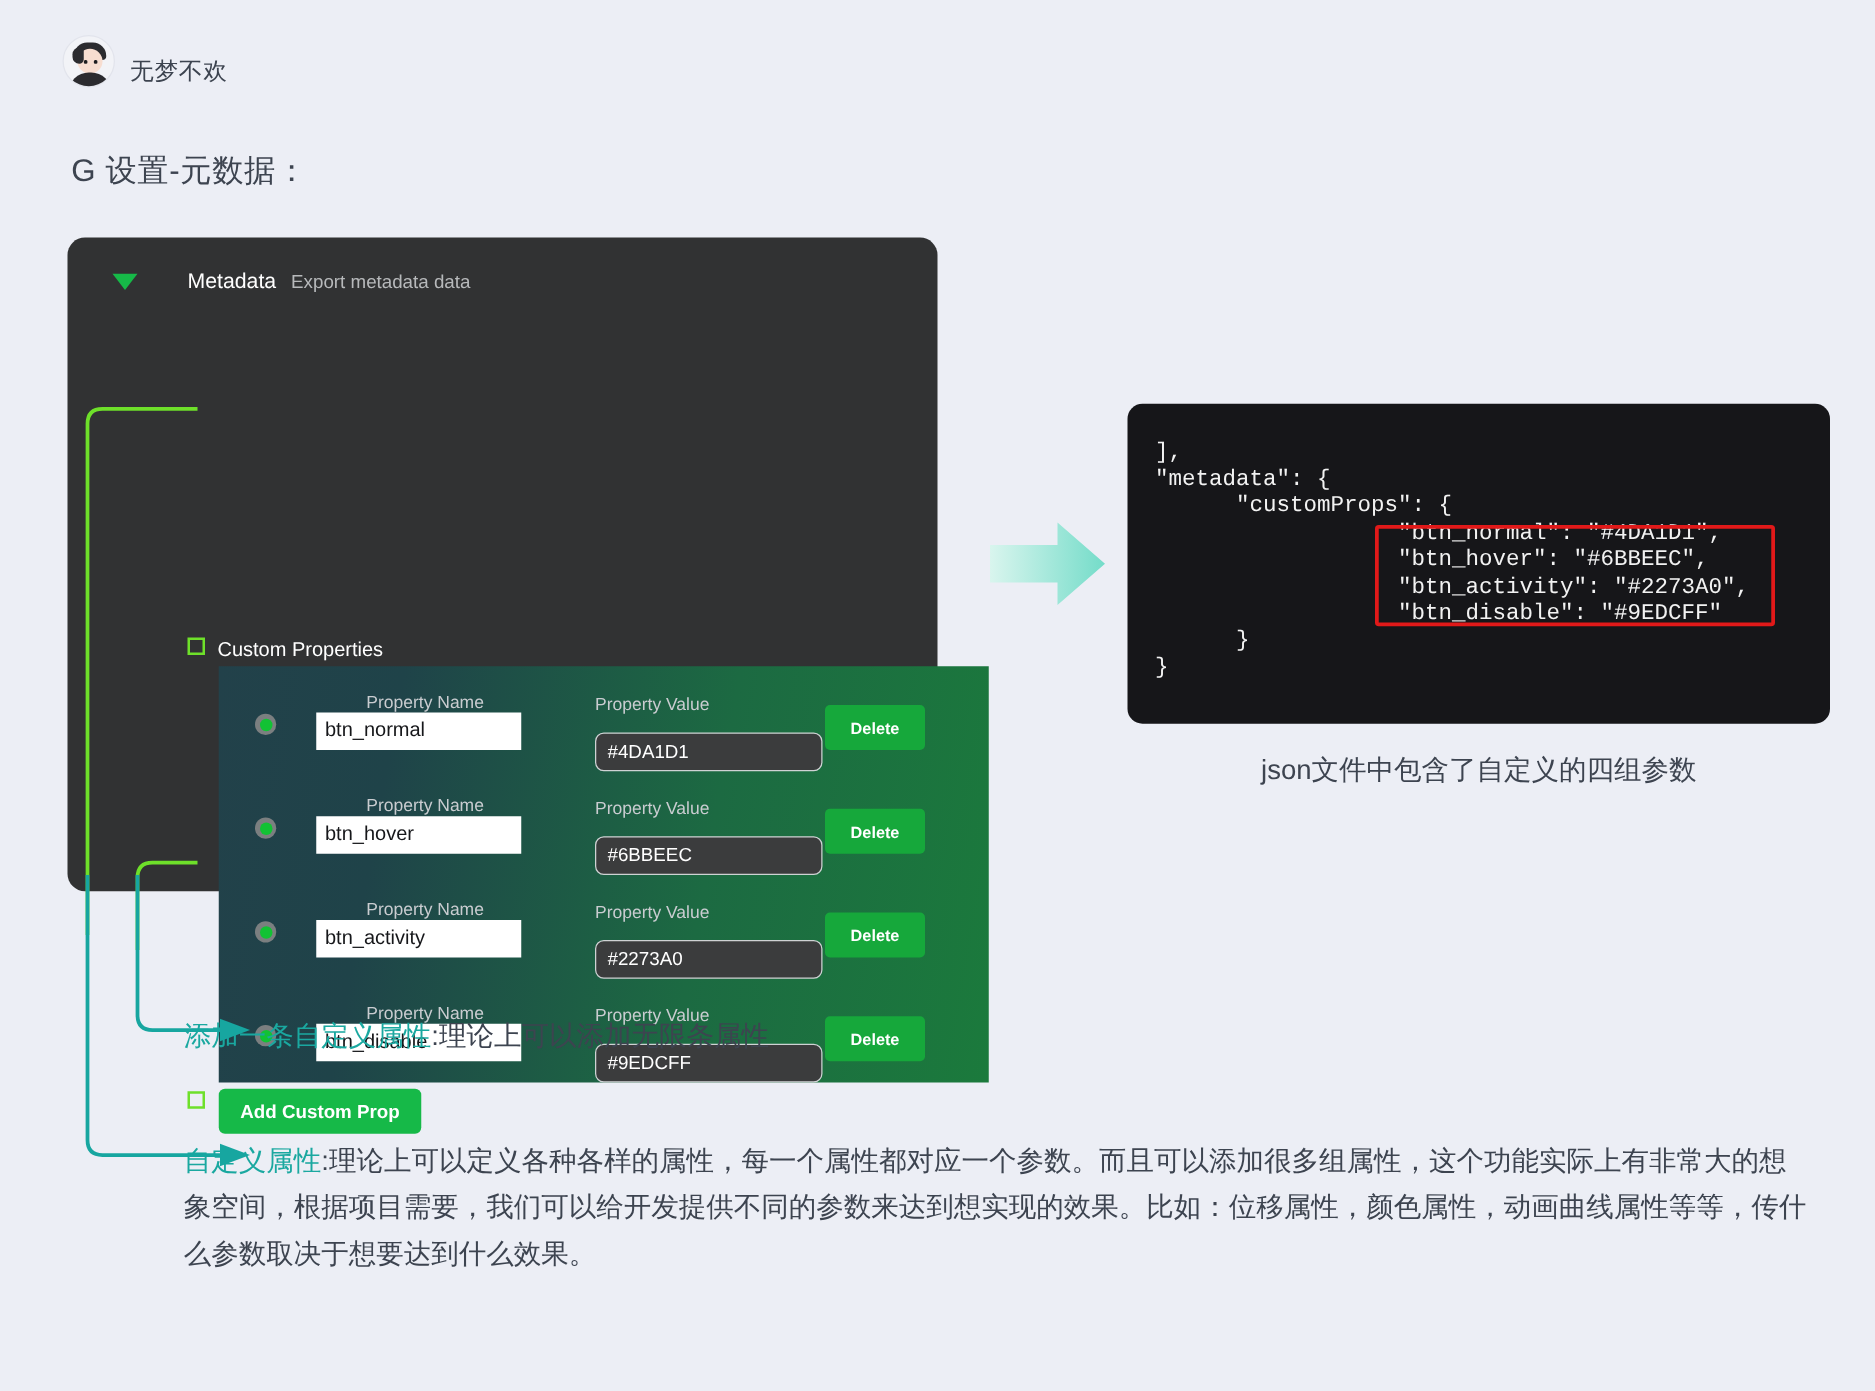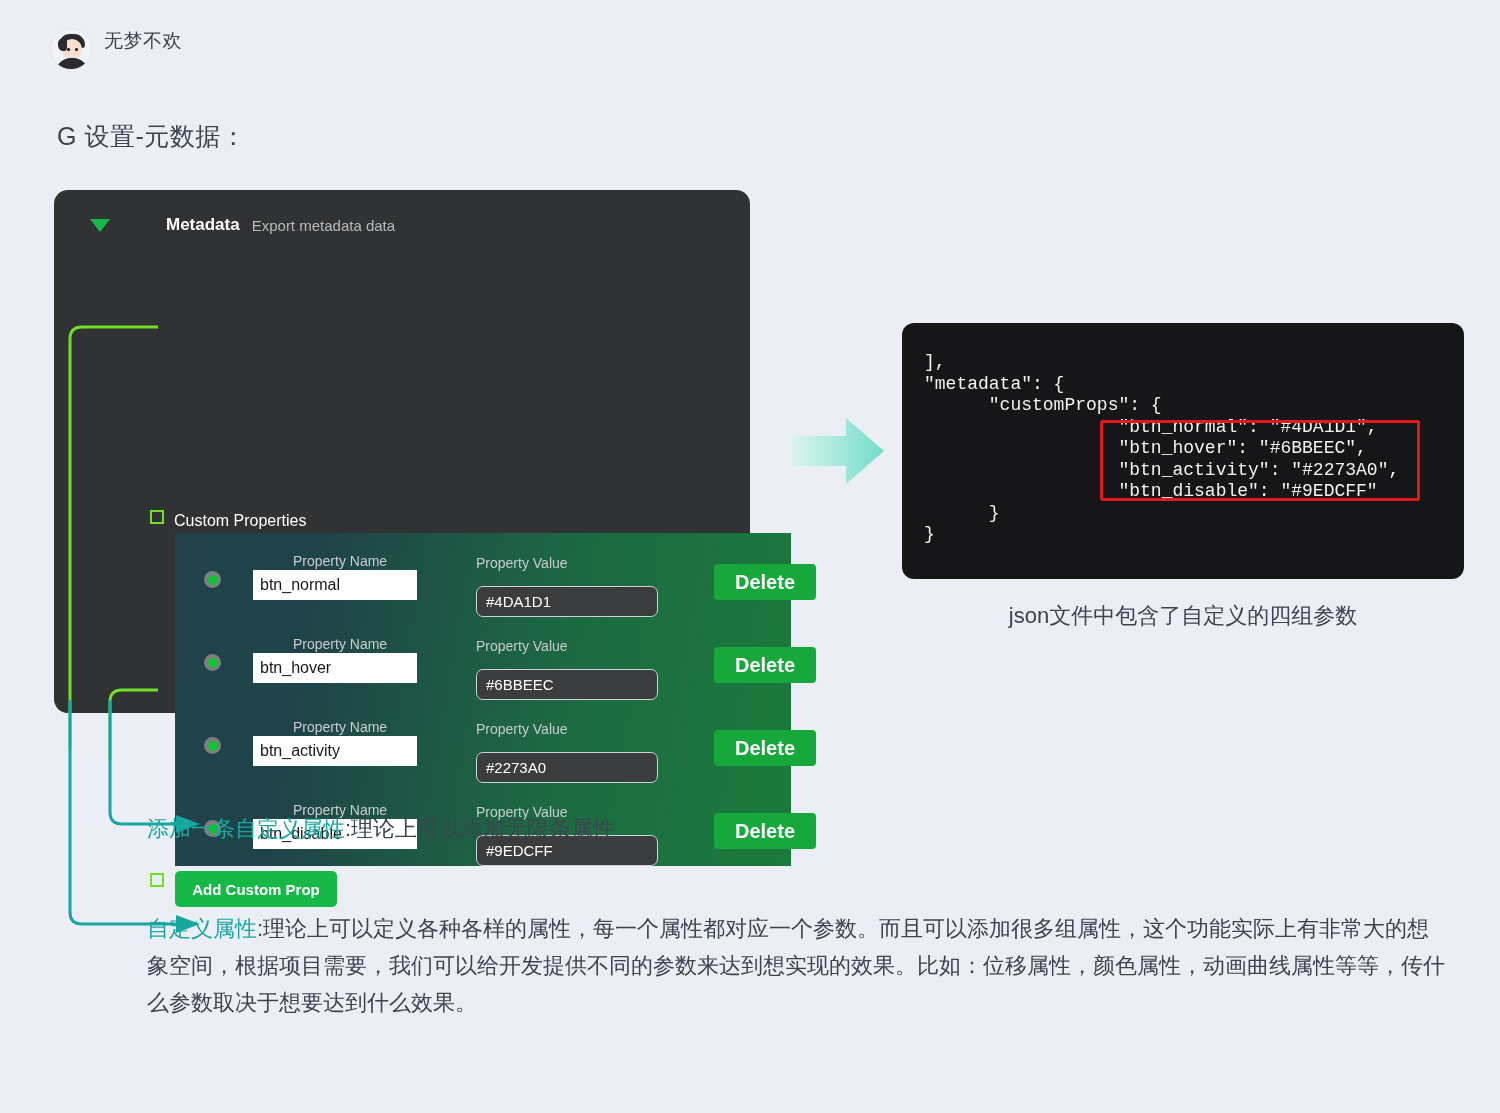--- a/index.html
+++ b/index.html
@@ -11,21 +11,21 @@
     font-family: "Liberation Sans", sans-serif;
     color: #3d4450;
     position: relative;
     overflow: hidden;
   }
 
   
   #header {
     position: absolute;
     left: 50px; top: 28px;
-    display: flex; align-items: flex-start; gap: 12px;
+    display: flex; align-items: flex-end; gap: 12px;
   }
   #avatar {
     width: 42px; height: 42px; border-radius: 50%;
     background: #f2f3f7;
     position: relative; overflow: hidden;
     flex: 0 0 auto;
     border: 1px solid #e2e4ec;
   }
   #avatar .face {
     position: absolute; left: 11px; top: 10px;
@@ -77,21 +77,21 @@
   #panel-head {
     position: absolute; left: 36px; top: 25px;
     display: flex; align-items: center; gap: 12px;
   }
   .caret-down {
     width: 0; height: 0;
     border-left: 10px solid transparent;
     border-right: 10px solid transparent;
     border-top: 13px solid #16b948;
   }
-  #panel-head .title { color: #ffffff; font-size: 17px; font-weight: bold; margin-left: 44px;}
+  #panel-head .title { color: #ffffff; font-size: 17px; font-weight: normal; margin-left: 28px;}
   #panel-head .sub { color: #b7b9bb; font-size: 15px; }
 
   #include-row {
     position: absolute; left: 118px; top: 250px;
   }
   #include-radio {
     position: absolute; left: 0; top: 9px;
     width: 16px; height: 16px; border-radius: 50%;
     border: 2px solid #6c6f72; background: transparent;
   }
@@ -140,25 +140,25 @@
   }
   .val-input {
     position: absolute; left: 301px; top: 53px;
     width: 182px; height: 31px;
     background: #3b3c3d; color: #ffffff;
     border: 1px solid #cfd2d4; border-radius: 7px;
     font-size: 15px; padding: 0 9px;
     font-family: "Liberation Sans", sans-serif;
   }
   .del-btn {
-    position: absolute; left: 539px; top: 31px;
-    width: 102px; height: 36px;
+    position: absolute; left: 485px; top: 31px;
+    width: 80px; height: 36px;
     background: #16a83b; color: #ffffff;
     border: none; border-radius: 4px;
-    font-size: 20px; font-weight: bold;
+    font-size: 13px; font-weight: bold;
     font-family: "Liberation Sans", sans-serif;
     cursor: pointer;
   }
 
   #add-btn {
     position: absolute; left: 121px; top: 681px;
     width: 162px; height: 36px;
     background: #16b948; color: #ffffff;
     border: none; border-radius: 5px;
     font-size: 15px; font-weight: bold;

